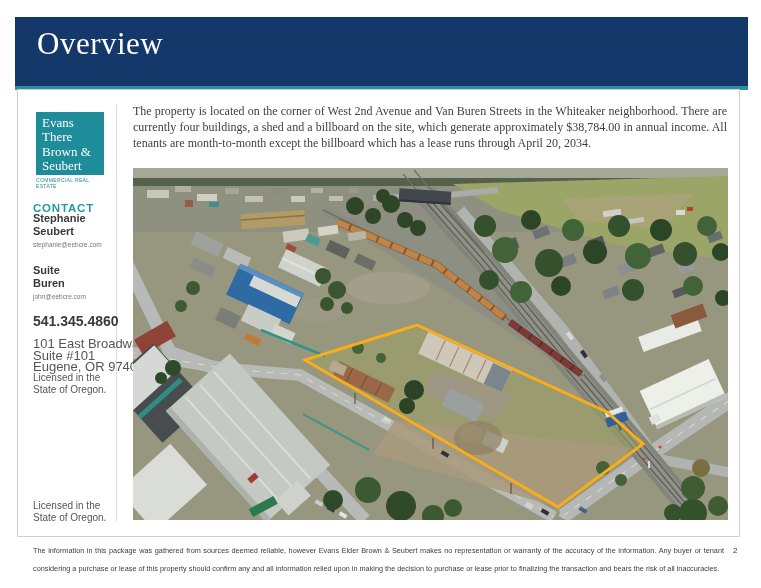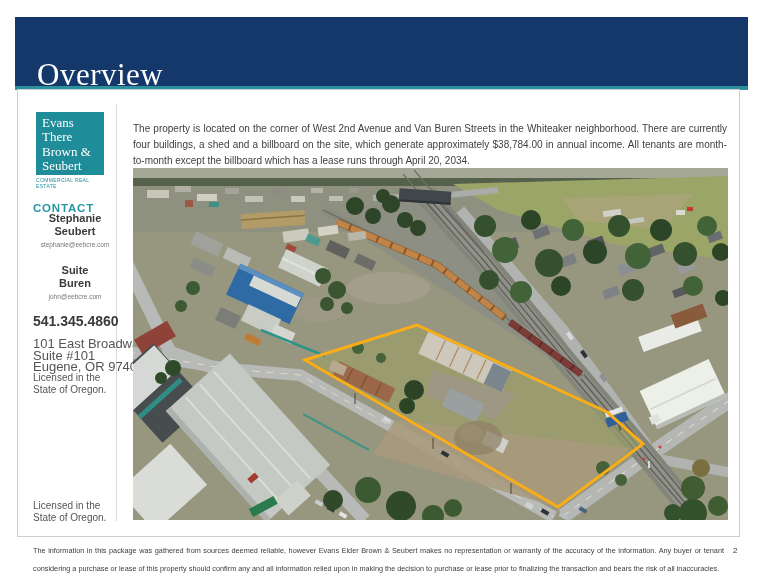--- a/index.html
+++ b/index.html
@@ -4,41 +4,41 @@
 <style>
   html,body{margin:0;padding:0;}
   body{
     width:761px;height:588px;position:relative;background:#ffffff;
     font-family:"Liberation Sans", sans-serif;overflow:hidden;
   }
   .abs{position:absolute;}
   
   .header{left:15px;top:17px;width:733px;height:69px;background:#15386A;}
   .header-title{left:22px;top:9px;color:#fff;font-family:"Liberation Serif", serif;
-    font-size:31px;letter-spacing:0.5px;font-weight:400;margin-top:31px;}
+    font-size:31px;letter-spacing:0.5px;font-weight:400;}
   .header-address{right:14px;bottom:13px;color:#fff;font-size:12px;letter-spacing:0.2px;}
   .teal-bar{left:15px;top:86px;width:733px;height:4px;background:#2D8F9B;}
   
   .content-frame{left:17px;top:89px;width:721px;height:446px;border:1px solid #cfcfcf;}
   .sidebar-divider{left:116px;top:104px;width:1px;height:417px;background:#dadada;}
   
   .logo-box{left:36px;top:112px;width:68px;height:63px;background:#1F8C99;color:#fff;
     font-family:"Liberation Serif", serif;font-size:13px;line-height:14.4px;
     padding:4px 0 0 6px;box-sizing:border-box;}
   .logo-tagline{left:36px;top:177px;width:70px;color:#1F8C99;font-size:5px;letter-spacing:0.35px;}
   .contact-heading{left:33px;top:194px;color:#2397A4;font-size:11.5px;font-weight:bold;letter-spacing:0.8px;margin-top:8px;}
-  .person{left:33px;width:84px;color:#3a3a3a;text-align:center;}
+  .person{left:33px;width:84px;color:#3a3a3a;}
   .person .pname{font-size:11px;font-weight:bold;line-height:13px;}
   .person .pemail{font-size:6.5px;color:#777;margin-top:3px;}
   .phone{left:33px;top:313px;font-size:14px;font-weight:bold;color:#3a3a3a;}
   .addr{left:33px;top:338px;font-size:13px;line-height:11.5px;color:#555;}
   .license{left:33px;font-size:10px;line-height:11.5px;color:#555;}
   
-  .intro{left:133px;top:121px;width:594px;font-size:10px;line-height:16.2px;
-    color:#404040;text-align:justify;}
+  .intro{left:133px;top:103px;width:594px;font-size:12px;line-height:16.2px;
+    color:#404040;text-align:justify;font-family:Liberation Serif, serif;}
   .photo{left:133px;top:168px;width:595px;height:352px;}
   
   .footer-text{left:33px;top:542px;width:691px;font-size:7.3px;line-height:18px;
     color:#3c3c3c;text-align:justify;}
   .page-num{left:733px;top:546px;font-size:8px;color:#333;}
 </style>
 </head>
 <body>
 
 <div class="abs header">

